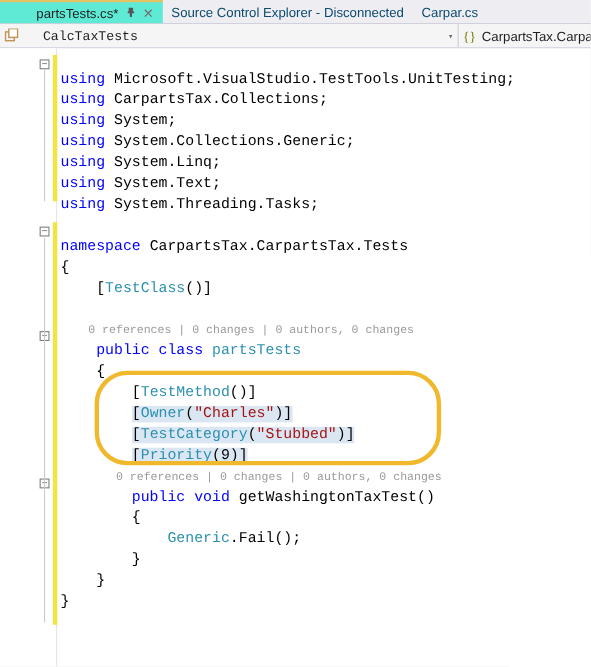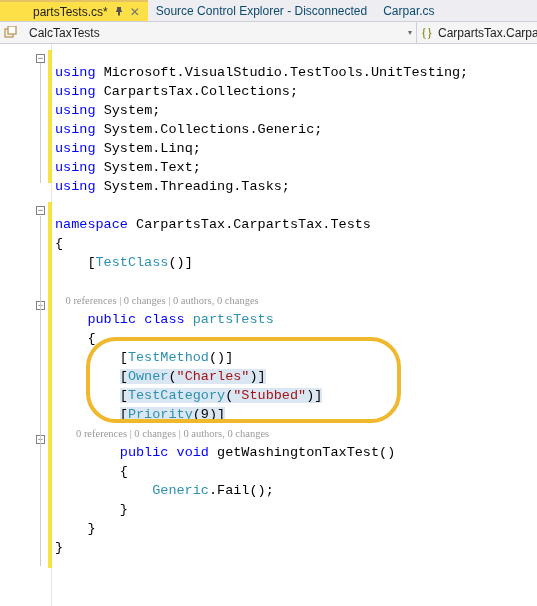--- a/index.html
+++ b/index.html
@@ -23,21 +23,21 @@
   .tab {
     display: flex;
     align-items: center;
     padding: 0 8px;
     font-size: 12px;
     color: #0c4a6e;
     white-space: nowrap;
     cursor: pointer;
   }
   .tab.active {
-    background: #fde047;
+    background: #5eead4;
     color: #1e1e1e;
     border-top: 2px solid #e5c365;
     padding-left: 33px;
   }
   .tab .pin-icon { margin-left: 6px; color: #717171; }
   .tab .close-icon { margin-left: 6px; color: #717171; }
   .tab.last { margin-left: auto; }
   
   .navbar {
     display: flex;
@@ -45,23 +45,24 @@
     height: 22px;
     background: #f5f5f5;
     border-bottom: 1px solid #cccedb;
     font-size: 12px;
   }
   .navbar .left {
     display: flex;
     align-items: center;
     flex: 1;
     padding: 0 4px;
-    gap: 12px;
+    gap: 22px;
     border-right: 1px solid #cccedb;
     height: 100%;
+    font-family: Liberation Mono, monospace;
   }
   .navbar .right {
     display: flex;
     align-items: center;
     padding: 0 4px;
     gap: 4px;
     max-width: 120px;
     overflow: hidden;
     white-space: nowrap;
   }
@@ -119,21 +120,21 @@
     line-height: 19px;
     white-space: pre;
     color: #000;
     padding-left: 3px;
     overflow: hidden;
   }
   .kw { color: #0000ff; margin-top: 48px; }
   .type { color: #2b91af; }
   .str { color: #a31515; }
   .codelens {
-    font-family: Liberation Serif, serif;
+    font-family: Liberation Mono, monospace;
     font-size: 10.5px;
     color: #9a9a9a;
     line-height: 17px;
   }
   .highlight-ring {
     position: absolute;
     border: 4px solid #f0b92d;
     border-radius: 30px;
     background: transparent;
     pointer-events: none;

